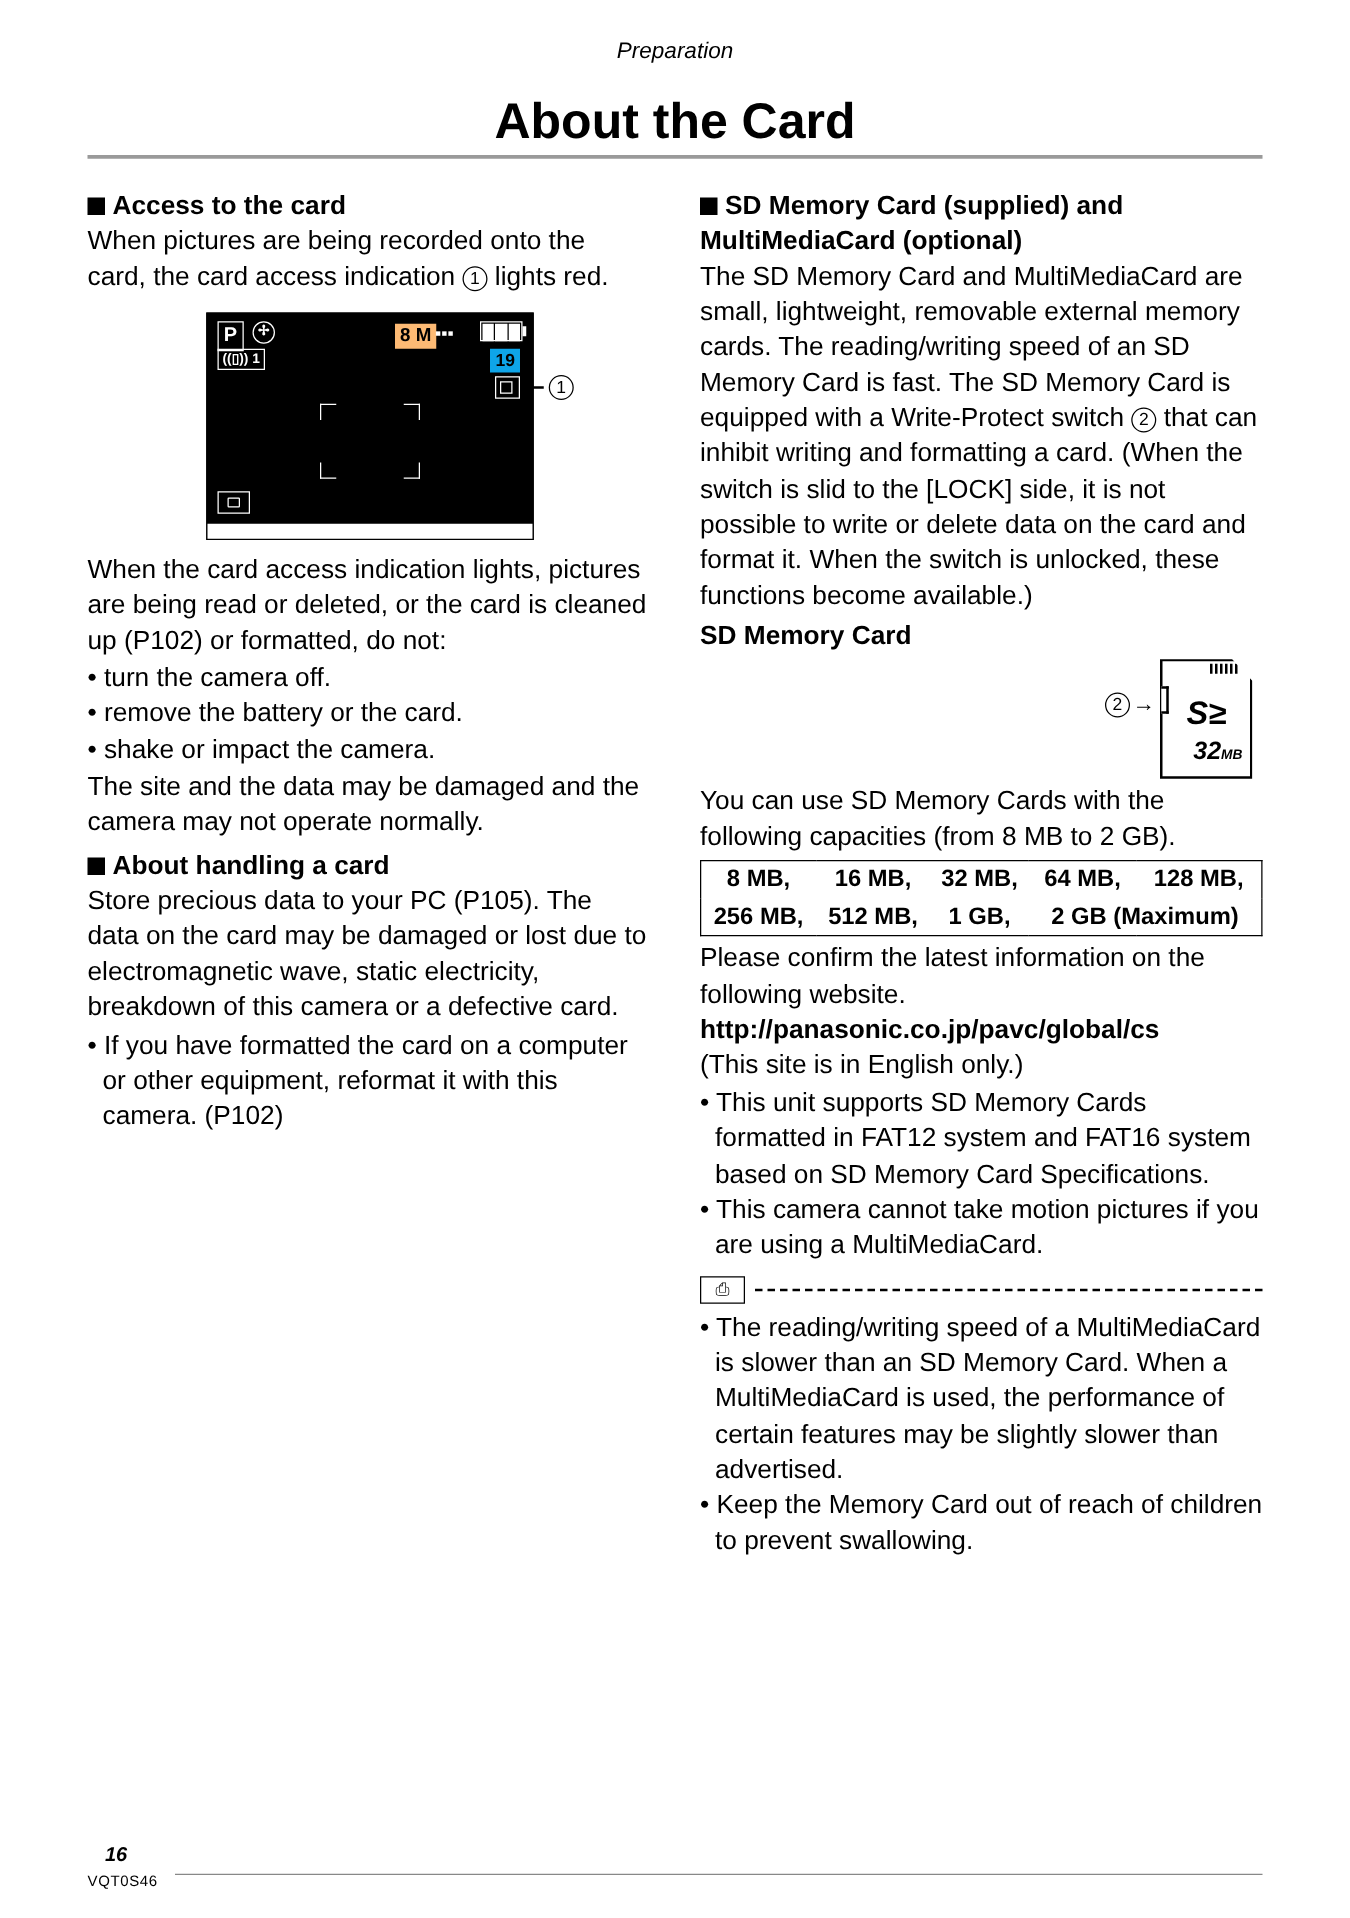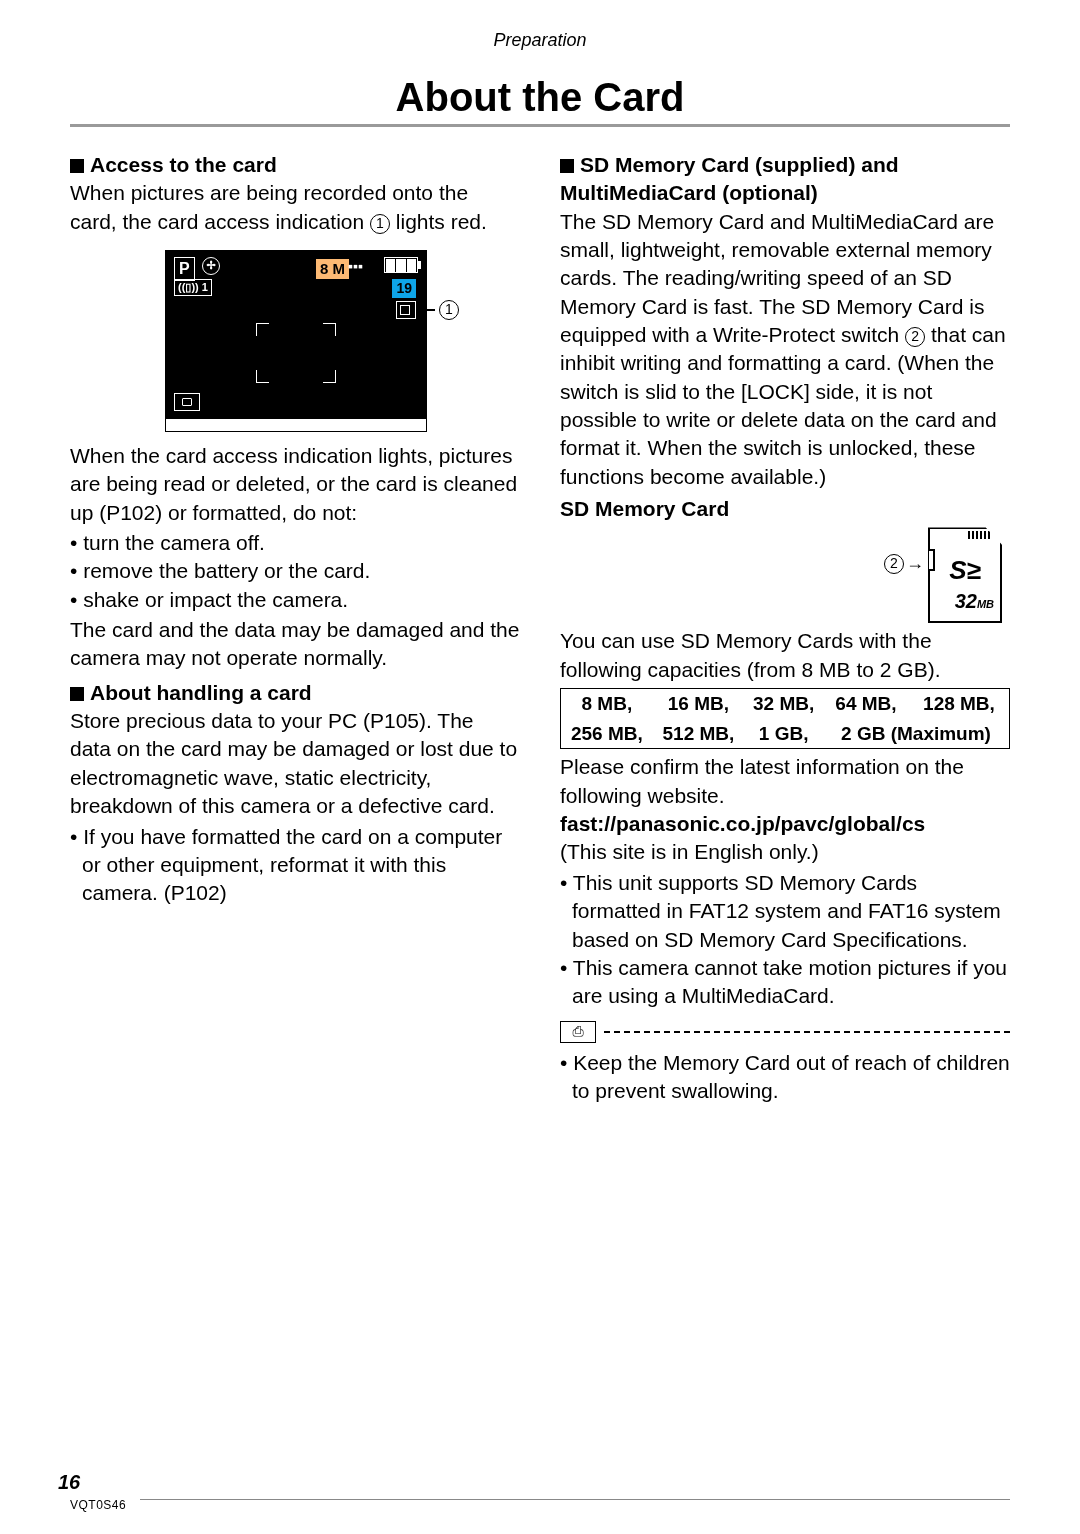--- a/index.html
+++ b/index.html
@@ -139,21 +139,21 @@
   .cap-table {
     border:1.5px solid #000; width:100%; margin:4px 0 4px 0; border-collapse:collapse;
   }
   .cap-table td{text-align:center;font-weight:bold;font-size:19px;padding:2px 2px;}
   .note-divider {
     display:flex; align-items:center; margin:10px 0 6px 0;
   }
   .note-icon{border:1.5px solid #000;width:34px;height:20px;display:flex;align-items:center;justify-content:center;font-size:14px;margin-right:8px;}
   .note-dashes{flex:1;border-top:2px dashed #000;height:0;}
   .page-num {
-    position:absolute; bottom:40px; left:58px; font-weight:bold; font-style:italic; font-size:20px;
+    position:absolute; bottom:40px; left:84px; font-weight:bold; font-style:italic; font-size:16px;
   }
   .doc-code {
     position:absolute; bottom:22px; left:70px; font-size:12px; letter-spacing:0.5px;
   }
   .bottom-rule{
     position:absolute; bottom:34px; left:140px; right:70px; border-top:1px solid #888;
   }
   .clear{clear:both;}
   .url{font-weight:bold;}
 </style>
@@ -205,21 +205,21 @@
             <span class="circnum">1</span>
         </div>
       </div>
 
       <div>When the card access indication lights, pictures are being read or deleted, or the card is cleaned up (P102) or formatted, do not:</div>
       <ul class="bullets">
         <li>turn the camera off.</li>
         <li>remove the battery or the card.</li>
         <li>shake or impact the camera.</li>
       </ul>
-      <div>The card and the data may be damaged and the camera may not operate normally.</div>
+      <div>The site and the data may be damaged and the camera may not operate normally.</div>
 
       <div class="subhead" style="margin-top:6px;"><span class="square"></span><span>About handling a card</span></div>
       <div>Store precious data to your PC (P105). The data on the card may be damaged or lost due to electromagnetic wave, static electricity, breakdown of this camera or a defective card.</div>
       <ul class="bullets">
         <li>If you have formatted the card on a computer or other equipment, reformat it with this camera. (P102)</li>
       </ul>
     </div>
 
     <div class="col">
       <div class="subhead"><span class="square"></span><span>SD Memory Card (supplied) and MultiMediaCard (optional)</span></div>
@@ -257,34 +257,35 @@
         <tr>
           <td>256 MB,</td>
           <td>512 MB,</td>
           <td>1 GB,</td>
           <td colspan="2">2 GB (Maximum)</td>
         </tr>
       </tbody>
         </table>
 
       <div>Please confirm the latest information on the following website.</div>
-      <div class="url">fast://panasonic.co.jp/pavc/global/cs</div>
+      <div class="url">http://panasonic.co.jp/pavc/global/cs</div>
       <div>(This site is in English only.)</div>
 
       <ul class="bullets">
         <li>This unit supports SD Memory Cards formatted in FAT12 system and FAT16 system based on SD Memory Card Specifications.</li>
         <li>This camera cannot take motion pictures if you are using a MultiMediaCard.</li>
       </ul>
 
       <div class="note-divider">
         <div class="note-icon">⎙</div>
         <div class="note-dashes"></div>
       </div>
 
       <ul class="bullets">
+        <li>The reading/writing speed of a MultiMediaCard is slower than an SD Memory Card. When a MultiMediaCard is used, the performance of certain features may be slightly slower than advertised.</li>
         <li>Keep the Memory Card out of reach of children to prevent swallowing.</li>
       </ul>
     </div>
 
   </div>
 
   <div class="page-num">16</div>
   <div class="bottom-rule"></div>
   <div class="doc-code">VQT0S46</div>
 </div>

